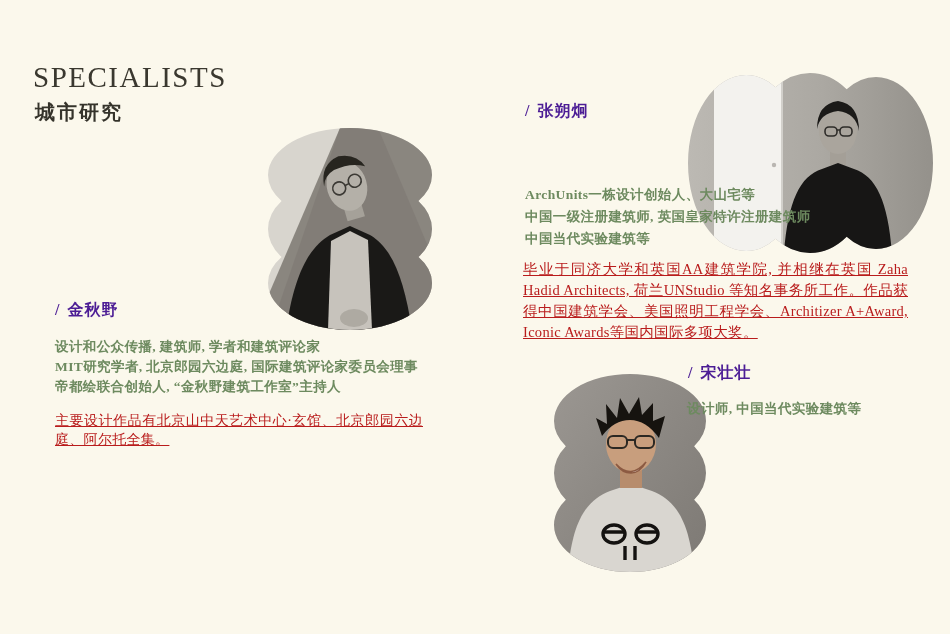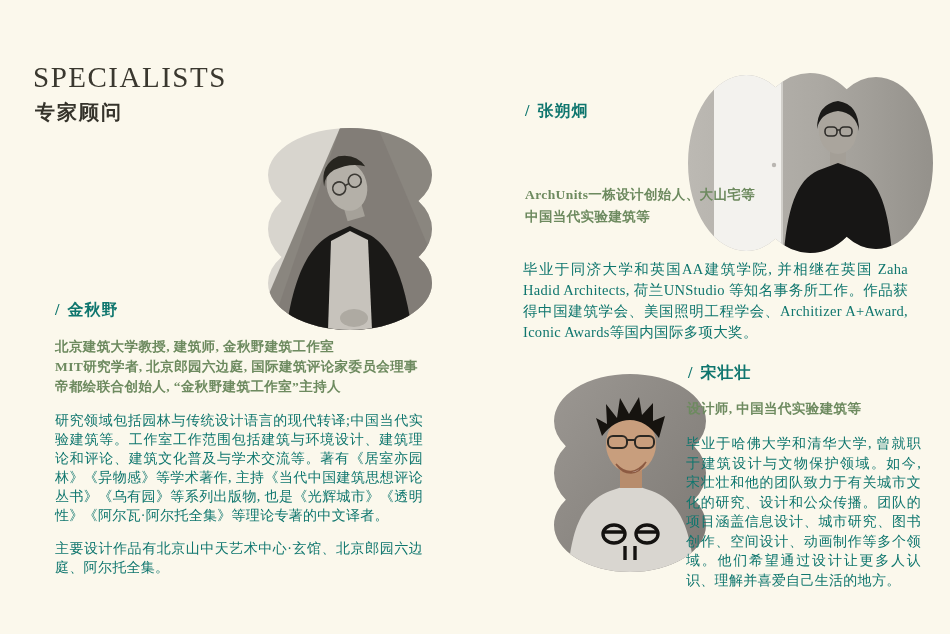--- a/index.html
+++ b/index.html
@@ -17,25 +17,25 @@
     position:absolute;left:35px;top:82px;
     font-size:20px;letter-spacing:2px;color:#35332b;font-weight:600;line-height:1.3;
   }
   
   .photo{position:absolute;z-index:1;}
   .photo-jin{left:228px;top:112px;width:165px;height:202px;}
   .photo-zhang{left:648px;top:57px;width:245px;height:180px;}
   .photo-song{left:514px;top:358px;width:152px;height:198px;}
   .photo svg{display:block;width:100%;height:100%;}
   
-  .name-row{position:absolute;z-index:2;color:#0f766e;font-weight:bold;font-size:16px;letter-spacing:1px;}
+  .name-row{position:absolute;z-index:2;color:#4c1d95;font-weight:bold;font-size:16px;letter-spacing:1px;}
   .name-row .slash{margin-right:7px;}
   .creds{position:absolute;z-index:2;color:#6d8a5f;font-weight:bold;font-size:13.5px;letter-spacing:0.4px;}
   .creds div{line-height:20px;}
-  .bio{position:absolute;z-index:2;color:#0f766e;font-size:14px;letter-spacing:0.3px;text-align:justify;}
+  .bio{position:absolute;z-index:2;color:#b91c1c;font-size:14px;letter-spacing:0.3px;text-align:justify;text-decoration:underline;}
   .bio p{margin:0 0 14px;line-height:19px;}
   .bio p:last-child{margin-bottom:0;}
 
   .jin-name{left:55px;top:300px;}
   .jin-creds{left:55px;top:337px;width:380px;}
   .jin-bio{left:55px;top:411px;width:368px;}
 
   .zhang-name{left:525px;top:101px;}
   .zhang-creds{left:525px;top:184px;width:420px;}
   .zhang-creds div{line-height:22px;}
@@ -46,21 +46,21 @@
   .song-creds{left:687px;top:399px;width:250px;}
   .song-bio{left:686px;top:434px;width:235px;}
   .song-bio p{line-height:19.5px;}
 </style>
 </head>
 <body>
 
 <div class="canvas">
 
   <h1 class="page-title">SPECIALISTS</h1>
-  <h2 class="page-subtitle">专家顾问</h2>
+  <h2 class="page-subtitle">城市研究</h2>
 
   <figure class="photo photo-jin" aria-label="黑白肖像: 仰望的建筑师, 戴眼镜, 深色外套">
     <svg viewBox="0 0 165 202" xmlns="http://www.w3.org/2000/svg">
       <defs>
         <clipPath id="clipJin">
           <ellipse cx="82" cy="47" rx="82" ry="47"></ellipse>
           <ellipse cx="82" cy="101" rx="82" ry="51"></ellipse>
           <ellipse cx="82" cy="155" rx="82" ry="47"></ellipse>
         </clipPath>
       </defs>
@@ -163,43 +163,40 @@
           <line x1="81" y1="172" x2="81" y2="186"></line>
         </g>
       </g>
     </svg>
   </figure>
 
   <div class="name-row jin-name">
     <span class="slash">/</span><span>金秋野</span>
   </div>
   <div class="creds jin-creds">
-    <div>北京建筑大学教授, 建筑师, 金秋野建筑工作室</div>
+    <div>设计和公众传播, 建筑师, 学者和建筑评论家</div>
     <div>MIT研究学者, 北京郎园六边庭, 国际建筑评论家委员会理事</div>
     <div>帝都绘联合创始人, “金秋野建筑工作室”主持人</div>
   </div>
   <div class="bio jin-bio">
-    <p>研究领域包括园林与传统设计语言的现代转译;中国当代实验建筑等。工作室工作范围包括建筑与环境设计、建筑理论和评论、建筑文化普及与学术交流等。著有《居室亦园林》《异物感》等学术著作, 主持《当代中国建筑思想评论丛书》《乌有园》等系列出版物, 也是《光辉城市》《透明性》《阿尔瓦·阿尔托全集》等理论专著的中文译者。</p>
     <p>主要设计作品有北京山中天艺术中心·玄馆、北京郎园六边庭、阿尔托全集。</p>
   </div>
 
   <div class="name-row zhang-name">
     <span class="slash">/</span><span>张朔炯</span>
   </div>
   <div class="creds zhang-creds">
     <div>ArchUnits一栋设计创始人、大山宅等</div>
+    <div>中国一级注册建筑师, 英国皇家特许注册建筑师</div>
     <div>中国当代实验建筑等</div>
   </div>
   <div class="bio zhang-bio">
     <p>毕业于同济大学和英国AA建筑学院, 并相继在英国 Zaha Hadid Architects, 荷兰UNStudio 等知名事务所工作。作品获得中国建筑学会、美国照明工程学会、Architizer A+Award, Iconic Awards等国内国际多项大奖。</p>
   </div>
 
   <div class="name-row song-name">
     <span class="slash">/</span><span>宋壮壮</span>
   </div>
   <div class="creds song-creds">
     <div>设计师, 中国当代实验建筑等</div>
   </div>
-  <div class="bio song-bio">
-    <p>毕业于哈佛大学和清华大学, 曾就职于建筑设计与文物保护领域。如今, 宋壮壮和他的团队致力于有关城市文化的研究、设计和公众传播。团队的项目涵盖信息设计、城市研究、图书创作、空间设计、动画制作等多个领域。他们希望通过设计让更多人认识、理解并喜爱自己生活的地方。</p>
-  </div>
 
 </div>
 
 </body></html>

